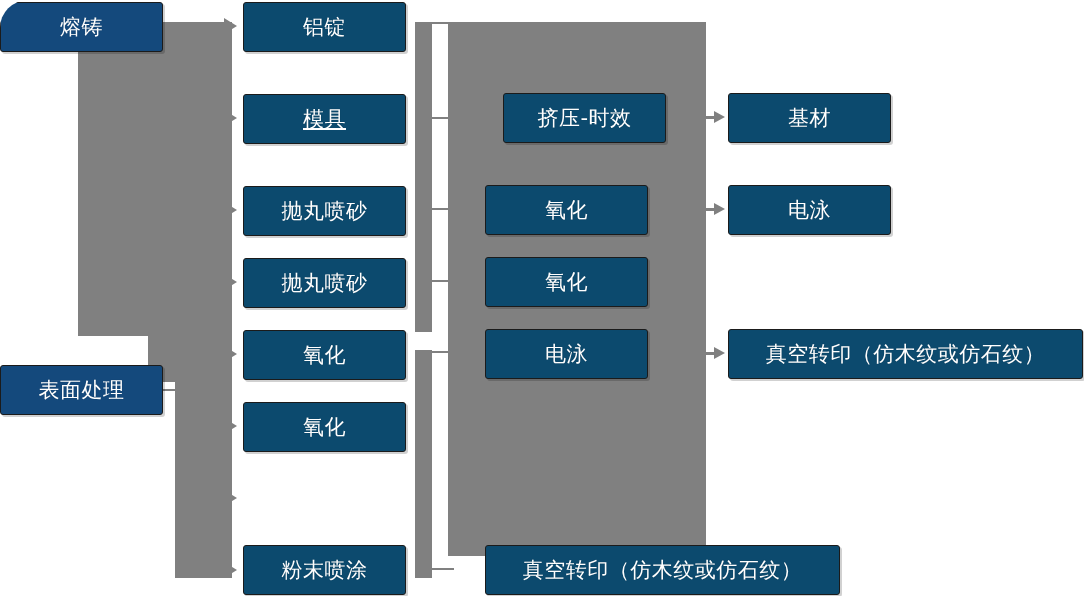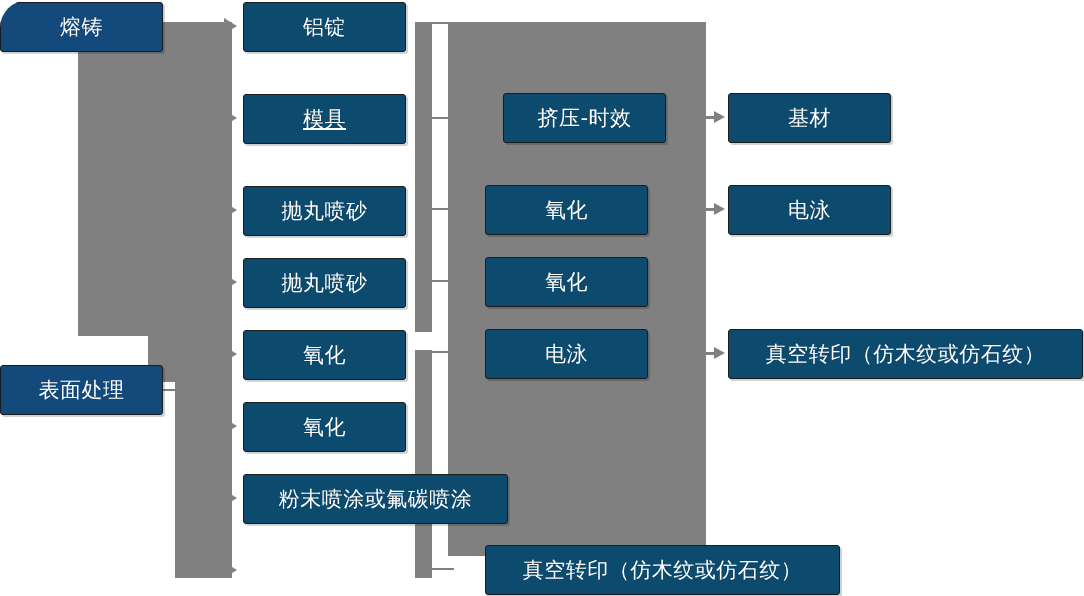--- a/index.html
+++ b/index.html
@@ -140,22 +140,22 @@
   </div>
   <div class="box bright" style="left:243px; top:258px; width:163px; height:50px;">
     <span class="lbl">抛丸喷砂</span>
   </div>
   <div class="box bright" style="left:243px; top:330px; width:163px; height:50px;">
     <span class="lbl">氧化</span>
   </div>
   <div class="box bright" style="left:243px; top:402px; width:163px; height:50px;">
     <span class="lbl">氧化</span>
   </div>
-  <div class="box bright" style="left:243px; top:474px; width:265px; height:50px;">
-    <span class="lbl">粉末喷涂或氟碳喷涂</span>
+  <div class="box bright" style="left:243px; top:545px; width:163px; height:50px;">
+    <span class="lbl">粉末喷涂</span>
   </div>
 
   <div class="box bright" style="left:483px; top:93px; width:163px; height:50px;margin-left:20px;">
     <span class="lbl">挤压-时效</span>
   </div>
   <div class="box bright" style="left:485px; top:185px; width:163px; height:50px;">
     <span class="lbl">氧化</span>
   </div>
   <div class="box bright" style="left:485px; top:257px; width:163px; height:50px;">
     <span class="lbl">氧化</span>

